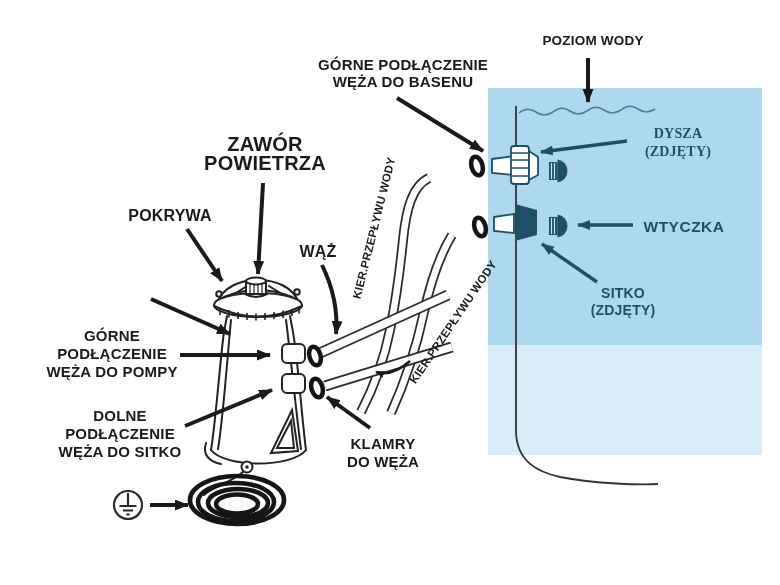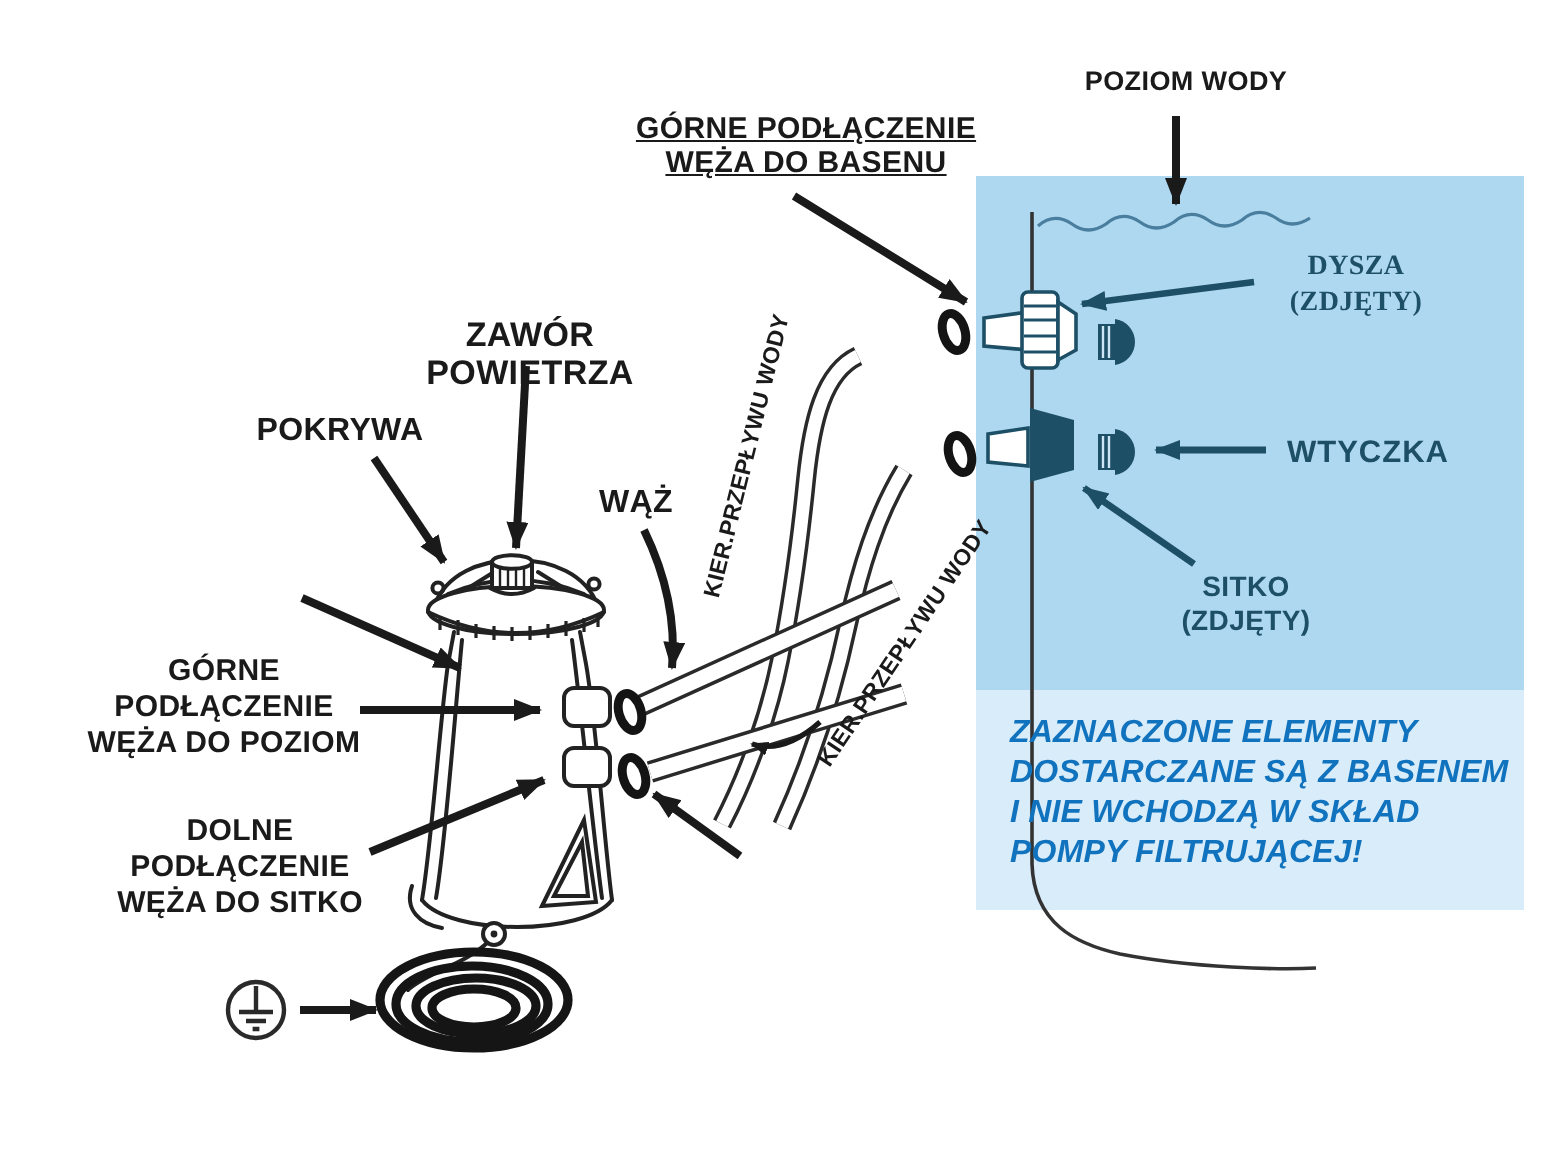--- a/index.html
+++ b/index.html
@@ -11,23 +11,23 @@
     position:relative;width:780px;height:585px;background:#ffffff;overflow:hidden;
     font-family:"Liberation Sans",sans-serif;
   }
   #art{position:absolute;left:0;top:0;}
   .lbl{
     position:absolute;font-weight:bold;color:var(--ink);text-align:center;
     white-space:pre-line;transform:translateX(-50%);letter-spacing:0.2px;
   }
   .navy{color:var(--navy);}
   .rot{white-space:nowrap;transform:translate(-50%,-50%) rotate(-76deg);font-size:11.5px;}
-  #lbl-gorne-basen{left:403px;top:56px;font-size:15px;line-height:17px;text-decoration:underline;}
+  #lbl-gorne-basen{left:403px;top:56px;font-size:15px;line-height:17px;}
   #lbl-poziom{left:593px;top:33px;font-size:13.5px;}
-  #lbl-zawor{left:265px;top:135px;font-size:17px;line-height:19px;margin-top:23px;}
+  #lbl-zawor{left:265px;top:135px;font-size:20px;line-height:19px;}
   #lbl-pokrywa{left:170px;top:207px;font-size:16px;}
   #lbl-wklad{left:112px;top:243px;font-size:17.5px;line-height:22px;}
   #lbl-waz{left:318px;top:243px;font-size:16px;}
   #lbl-gorne-pompa{left:112px;top:327px;font-size:15px;line-height:18px;}
   #lbl-dolne-pompa{left:120px;top:407px;font-size:15px;line-height:18px;}
   #lbl-klamry{left:383px;top:435px;font-size:15px;line-height:18px;}
   #lbl-dysza{left:678px;top:125px;font-size:14px;line-height:18px;font-family:Liberation Serif, serif;}
   #lbl-wtyczka{left:684px;top:218px;font-size:15.5px;letter-spacing:0.5px;}
   #lbl-sitko{left:623px;top:285px;font-size:14px;line-height:17px;}
   #lbl-kier1{left:374px;top:228px;}
@@ -186,29 +186,27 @@
 
 <div class="lbl" id="lbl-gorne-basen">GÓRNE PODŁĄCZENIE
 WĘŻA DO BASENU</div>
 <div class="lbl" id="lbl-poziom">POZIOM WODY</div>
 <div class="lbl" id="lbl-zawor">ZAWÓR
 POWIETRZA</div>
 <div class="lbl" id="lbl-pokrywa">POKRYWA</div>
 <div class="lbl" id="lbl-waz">WĄŻ</div>
 <div class="lbl" id="lbl-gorne-pompa">GÓRNE
 PODŁĄCZENIE
-WĘŻA DO POZIOM</div>
+WĘŻA DO POMPY</div>
 <div class="lbl" id="lbl-dolne-pompa">DOLNE
 PODŁĄCZENIE
 WĘŻA DO SITKO</div>
+<div class="lbl" id="lbl-klamry">KLAMRY
+DO WĘŻA</div>
 <div class="lbl navy" id="lbl-dysza">DYSZA
 (ZDJĘTY)</div>
 <div class="lbl navy" id="lbl-wtyczka">WTYCZKA</div>
 <div class="lbl navy" id="lbl-sitko">SITKO
 (ZDJĘTY)</div>
 <div class="lbl rot" id="lbl-kier1">KIER.PRZEPŁYWU WODY</div>
 <div class="lbl rot" id="lbl-kier2">KIER.PRZEPŁYWU WODY</div>
-<div class="lbl" id="note">ZAZNACZONE ELEMENTY
-DOSTARCZANE SĄ Z BASENEM
-I NIE WCHODZĄ W SKŁAD
-POMPY FILTRUJĄCEJ!</div>
 
 </div>
 
 </body></html>

